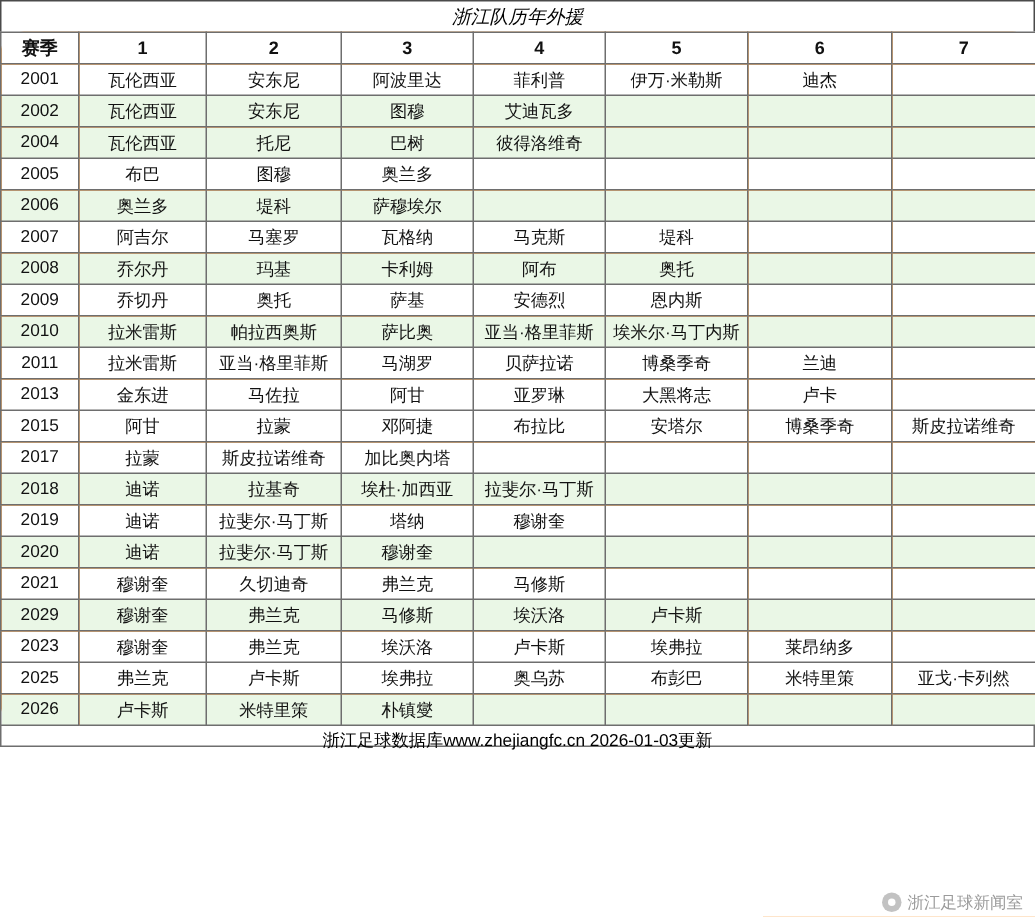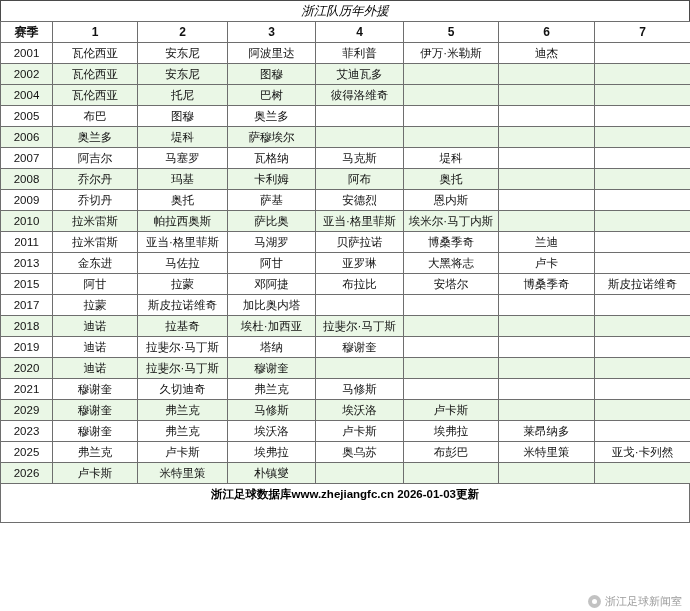--- a/index.html
+++ b/index.html
@@ -66,30 +66,29 @@
   col.c4 { width: 88px; }
   col.c5 { width: 95px; }
   col.c6 { width: 96px; }
   col.c7 { width: 96px; }
 
   tr.shade td { background: #eaf7e6; }
   tr.plain td { background: #ffffff; }
   td.season { font-weight: normal; color: #000; }
   td.green-text { color: #1f7a1f; }
   .footer {
-    height: 39px;
+    height: 14px;
     line-height: 21px;
     text-align: center;
     font-size: 11.5px;
     color: #000;
     border: 1px solid #6e6e6e;
     border-top: none;
     box-sizing: border-box;
     background: #fff;
-    font-weight: bold;
   }
   .watermark {
     position: absolute;
     right: 8px;
     bottom: 2px;
     display: flex;
     align-items: center;
     gap: 4px;
     font-size: 11px;
     color: #8a8a8a;

